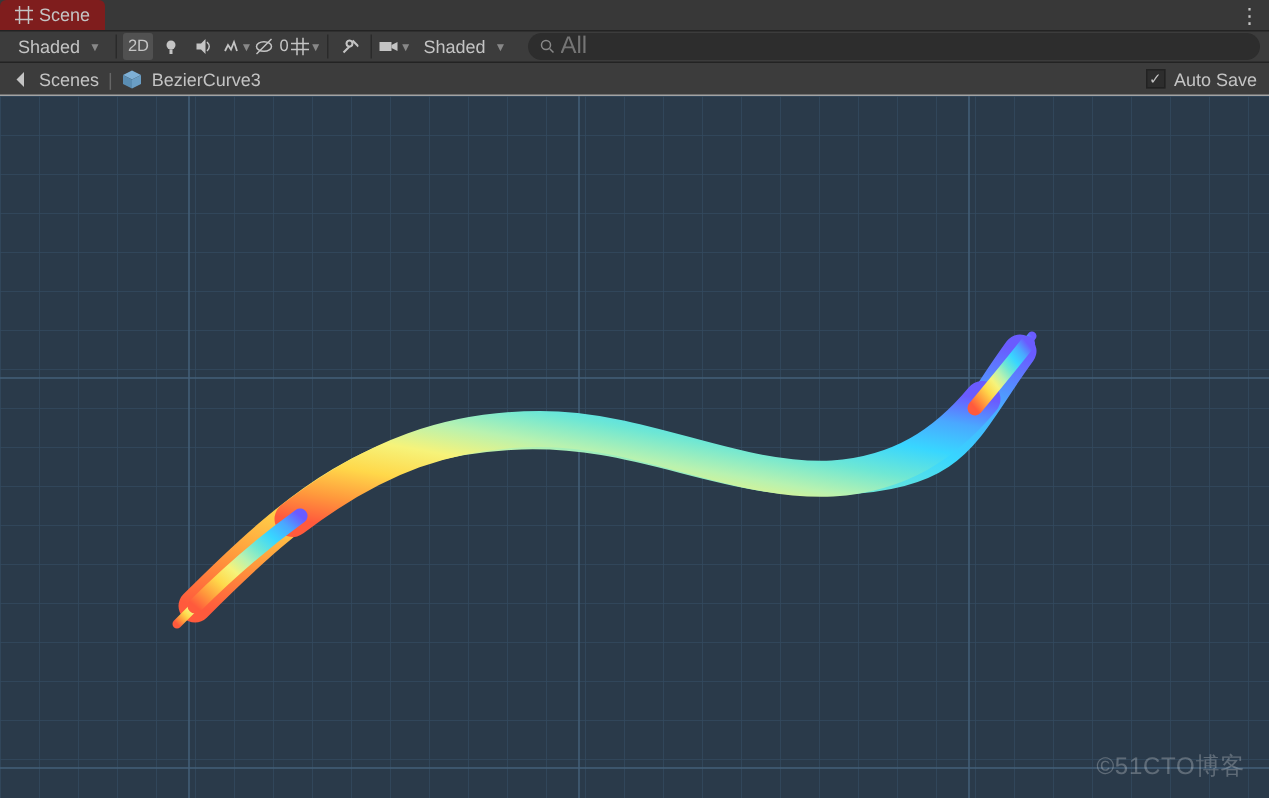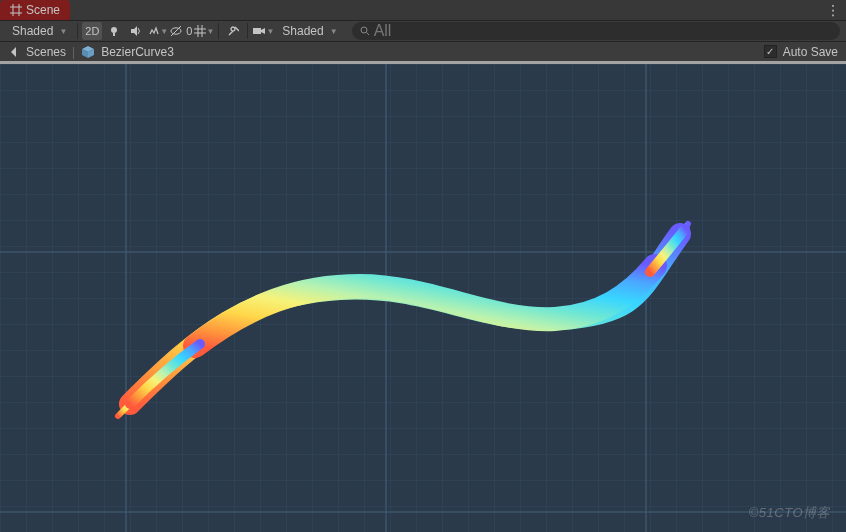--- a/index.html
+++ b/index.html
@@ -15,33 +15,33 @@
 .toolbar1 { height: 22px; background: #3c3c3c; border-top: 1px solid #232323; border-bottom: 1px solid #232323; display: flex; align-items: center; padding: 0 6px; gap: 2px; }
 .dropdown { display: flex; align-items: center; height: 24px; padding: 0 6px; gap: 6px; color: #c4c4c4; cursor: pointer; }
 .chev { font-size: 8px; color: #888; }
 .tbtn { height: 18px; min-width: 20px; padding: 0 0; display: flex; align-items: center; justify-content: center; color: #c4c4c4; cursor: pointer; border-radius: 2px; font-size: 11px; }
 .tbtn.box { background: #515151; }
 .sep { width: 1px; height: 16px; background: #2a2a2a; margin: 0 2px; }
 .search { flex: 1; height: 18px; background: #2d2d2d; border-radius: 9px; display: flex; align-items: center; padding: 0 8px; margin-left: 6px; color: #777; gap: 4px; }
 .search input { background: transparent; border: none; outline: none; color: #c4c4c4; font-size: 16px; width: 100%; }
 
 
-.toolbar2 { height: 22px; background: #3c3c3c; border-bottom: 3px solid #a3a3a3; display: flex; align-items: center; padding: 0 8px; gap: 6px; color: #c4c4c4; }
+.toolbar2 { height: 22px; background: #3c3c3c; border-bottom: 1px solid #a3a3a3; display: flex; align-items: center; padding: 0 8px; gap: 6px; color: #c4c4c4; }
 .crumb-sep { color: #666; }
 .cube-icon { color: #7eb0d6; font-size: 12px; }
 .spacer { flex: 1; }
 .chk { width: 13px; height: 13px; background: #2d2d2d; border: 1px solid #222; display: flex; align-items: center; justify-content: center; color: #c4c4c4; font-size: 10px; }
 
 
 .viewport { position: relative; width: 846px; height: 468px; background: #2a3a4a; overflow: hidden; }
 .grid-layer { position: absolute; inset: 0; }
 .curve-layer { position: absolute; inset: 0; }
 
 
-.watermark { position: absolute; right: 16px; bottom: 10px; color: rgba(255,255,255,0.25); font-size: 13px; letter-spacing: 0.5px; font-style: italic; }
+.watermark { position: absolute; right: 16px; bottom: 10px; color: rgba(255,255,255,0.25); font-size: 16px; letter-spacing: 0.5px; }
 
 svg { display: block; }
 </style>
 </head>
 <body>
 
 <div class="tab-row">
   <div class="tab active">
     <span>
       <svg width="12" height="12" viewBox="0 0 12 12">

